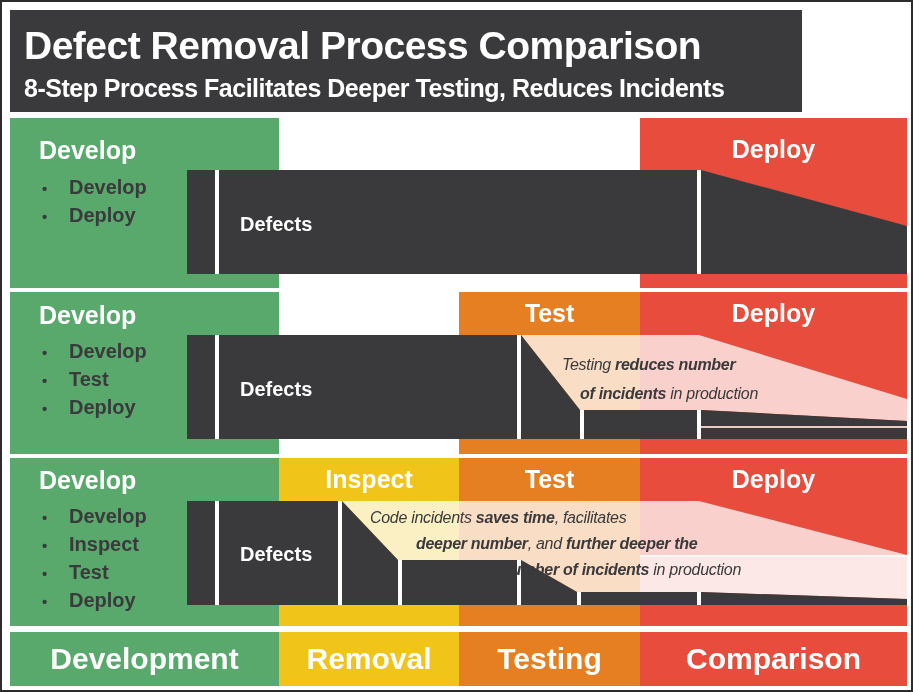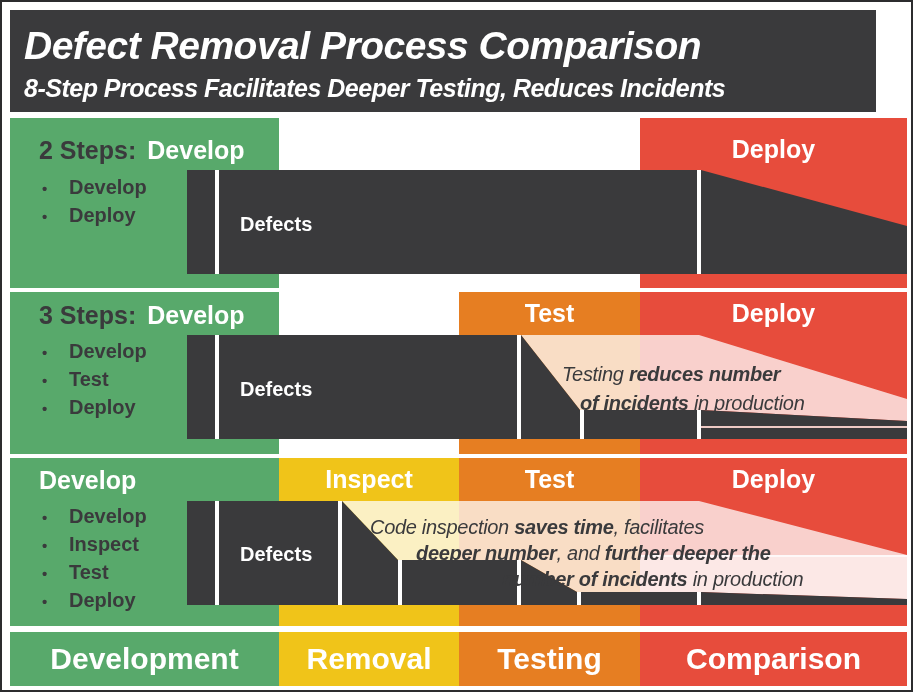--- a/index.html
+++ b/index.html
@@ -9,52 +9,51 @@
     font-family:"Liberation Sans", sans-serif;
   }
   .zone{position:absolute;}
   .bg-green{background:var(--green);}
   .bg-yellow{background:var(--yellow);}
   .bg-orange{background:var(--orange);}
   .bg-red{background:var(--red);}
   .dk{position:absolute;background:var(--charcoal);}
   .wl{position:absolute;background:#ffffff;}
   .ov{position:absolute;background:var(--overlay_tint);}
-  .header{position:absolute;left:8px;top:8px;width:866px;height:102px;background:var(--charcoal);font-style:italic;}
+  .header{position:absolute;left:8px;top:8px;width:792px;height:102px;background:var(--charcoal);}
   .title{position:absolute;left:14px;top:14px;color:#fff;font-weight:700;font-size:39px;letter-spacing:-0.5px;white-space:nowrap;}
   .subtitle{position:absolute;left:14px;top:64px;color:#fff;font-weight:700;font-size:25px;letter-spacing:-0.5px;white-space:nowrap;}
   .sh{position:absolute;display:flex;gap:11px;font-weight:700;font-size:25px;white-space:nowrap;}
   .sh .s1{color:var(--charcoal);}
   .sh .s2{color:#fff;}
   .bl{position:absolute;}
   .bi{display:flex;align-items:baseline;font-weight:700;font-size:20px;color:var(--charcoal);line-height:26px;white-space:nowrap;}
   .bi .dot{width:27px;font-size:15px;}
   .zl{position:absolute;color:#fff;font-weight:700;font-size:25px;text-align:center;white-space:nowrap;}
   .df{position:absolute;color:#fff;font-weight:700;font-size:20px;white-space:nowrap;text-align:center;}
-  .ann{position:absolute;font-style:italic;font-size:20px;letter-spacing:-0.3px;color:var(--charcoal);white-space:nowrap;margin-top:7px;}
+  .ann{position:absolute;font-style:italic;font-size:16px;letter-spacing:-0.3px;color:var(--charcoal);white-space:nowrap;}
   .ann .b{font-weight:700;}
   .fl{position:absolute;top:630px;height:54px;line-height:54px;color:#fff;font-weight:700;font-size:30px;text-align:center;}
   .accent{position:absolute;}
 </style>
 </head>
 <body>
 
 <div class="canvas">
 
   <div class="header">
     <div class="title">Defect Removal Process Comparison</div>
     <div class="subtitle">8-Step Process Facilitates Deeper Testing, Reduces Incidents</div>
   </div>
 
   <div>
     <div class="zone bg-green" style="left:8px;top:116px;width:269px;height:170px"></div>
     <div class="zone bg-red" style="left:638px;top:116px;width:267px;height:170px"></div>
 
     <div class="sh" style="left:37px;top:134px">
-      <span class="s1">2 Steps:</span>
       <span class="s2">Develop</span>
     </div>
     <div class="zl" style="left:638px;top:133px;width:267px">Deploy</div>
 
     <div class="bl" style="left:40px;top:172px">
       <div class="bi">
           <span class="dot">•</span>
           <span>Develop</span>
         </div>
       <div class="bi">
@@ -70,21 +69,20 @@
 
     <div class="df" style="left:238px;top:211px">Defects</div>
   </div>
 
   <div>
     <div class="zone bg-green" style="left:8px;top:290px;width:269px;height:162px"></div>
     <div class="zone bg-orange" style="left:457px;top:290px;width:181px;height:162px"></div>
     <div class="zone bg-red" style="left:638px;top:290px;width:267px;height:162px"></div>
 
     <div class="sh" style="left:37px;top:299px">
-      <span class="s1">3 Steps:</span>
       <span class="s2">Develop</span>
     </div>
     <div class="zl" style="left:457px;top:297px;width:181px">Test</div>
     <div class="zl" style="left:638px;top:297px;width:267px">Deploy</div>
 
     <div class="bl" style="left:40px;top:336px">
       <div class="bi">
           <span class="dot">•</span>
           <span>Develop</span>
         </div>
@@ -160,21 +158,21 @@
     <div class="dk" style="left:699px;top:590px;width:206px;height:13px;clip-path:polygon(0 0,206px 7px,206px 13px,0 13px)"></div>
     <div class="wl" style="left:213px;top:499px;width:4px;height:104px"></div>
     <div class="wl" style="left:336px;top:499px;width:4px;height:104px"></div>
     <div class="wl" style="left:396px;top:558px;width:4px;height:45px"></div>
     <div class="wl" style="left:515px;top:558px;width:4px;height:45px"></div>
     <div class="wl" style="left:575px;top:590px;width:4px;height:13px"></div>
     <div class="wl" style="left:695px;top:590px;width:4px;height:13px"></div>
 
     <div class="df" style="left:238px;top:541px">Defects</div>
 
-    <div class="ann" style="left:368px;top:507px"><span>Code inspection </span><span class="b">saves time</span><span>, facilitates</span></div>
+    <div class="ann" style="left:368px;top:507px"><span>Code incidents </span><span class="b">saves time</span><span>, facilitates</span></div>
     <div class="ann" style="left:414px;top:533px"><span class="b">deeper number</span><span>, and </span><span class="b">further deeper the</span></div>
     <div class="ann" style="left:500px;top:559px"><span class="b">number of incidents</span><span> in production</span></div>
   </div>
 
   <div>
     <div class="zone bg-green" style="left:8px;top:630px;width:269px;height:54px"></div>
     <div class="zone bg-yellow" style="left:277px;top:630px;width:180px;height:54px"></div>
     <div class="zone bg-orange" style="left:457px;top:630px;width:181px;height:54px"></div>
     <div class="zone bg-red" style="left:638px;top:630px;width:267px;height:54px"></div>
     <div class="fl" style="left:8px;width:269px">Development</div>

